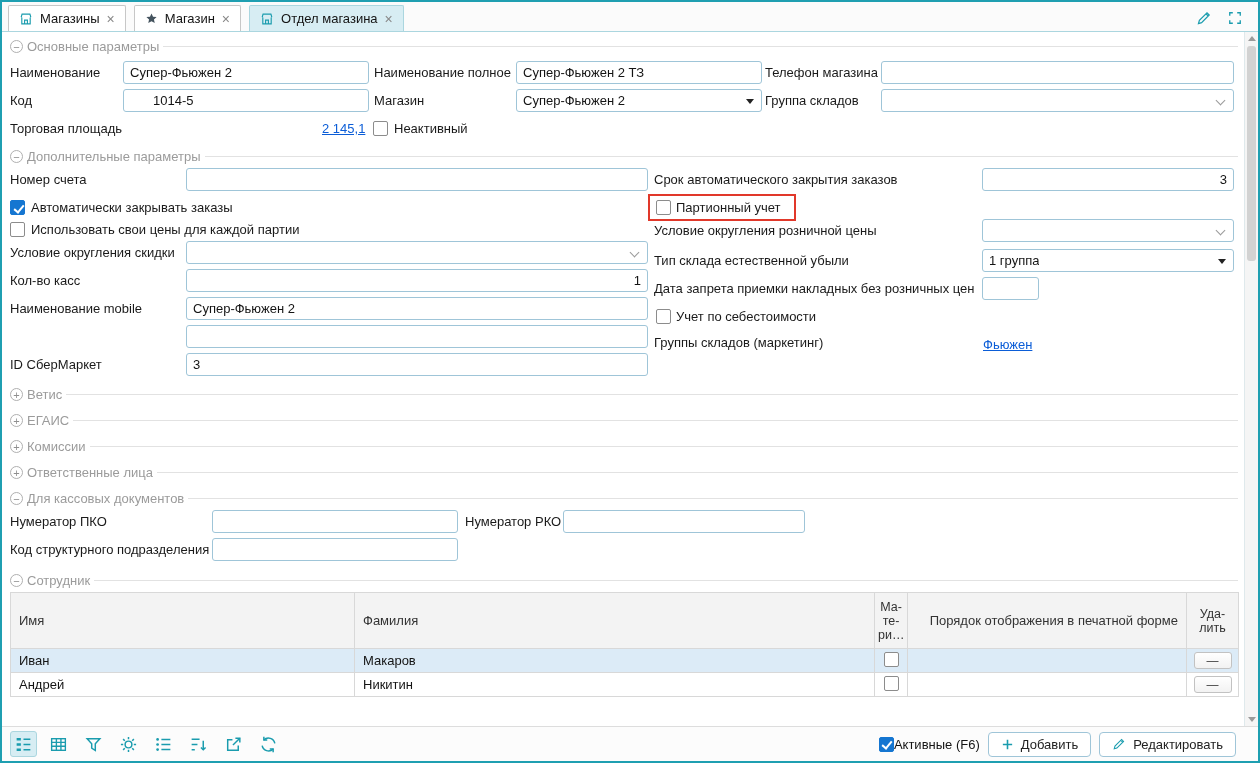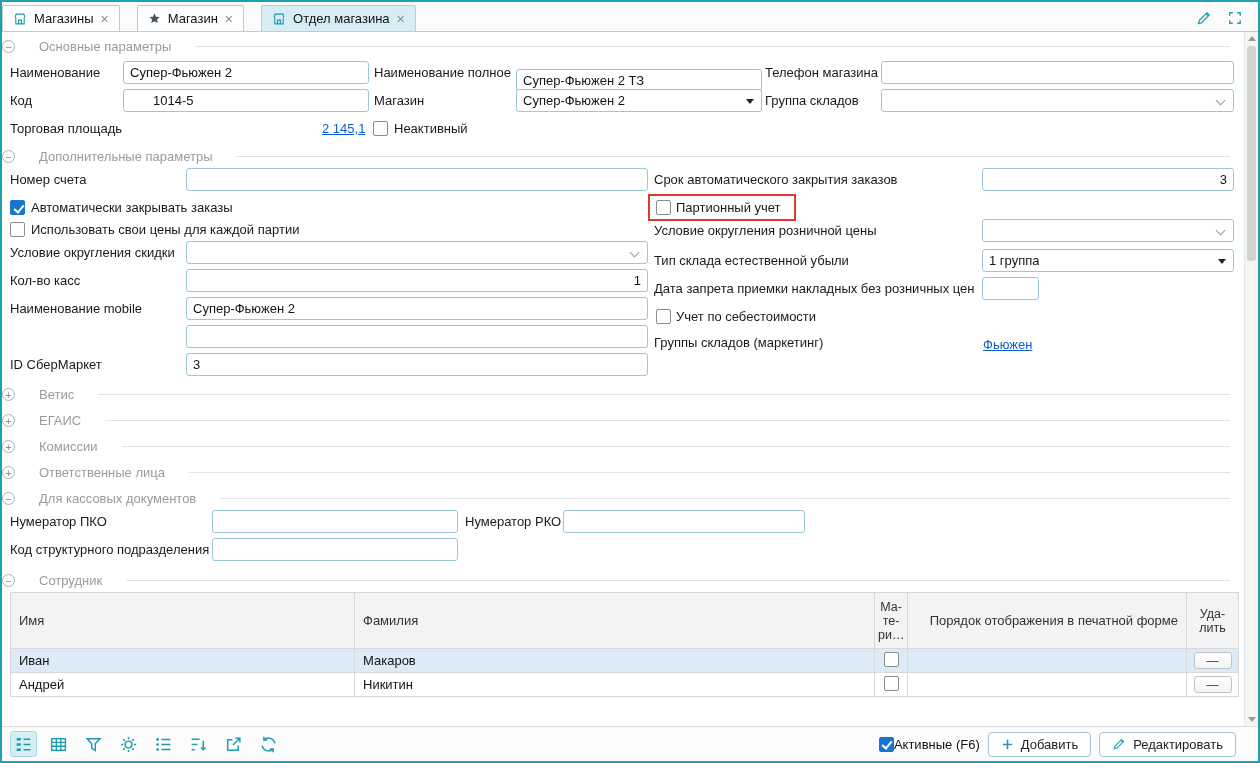--- a/index.html
+++ b/index.html
@@ -1,21 +1,21 @@
 <!DOCTYPE html>
 <html><head>
 <meta charset="utf-8">
 <style>
 *{margin:0;padding:0;box-sizing:border-box}
 html,body{width:1260px;height:763px}
 body{font-family:"Liberation Sans",sans-serif;font-size:13px;color:#141414;background:#e9e9e9}
 .window{position:relative;width:1260px;height:763px;border:2px solid #1f9fb1;background:#fff;overflow:hidden}
 
 
-.tabbar{position:absolute;left:0;top:0;width:100%;height:30px;background:#fbfbfb;border-bottom:1px solid #abd6df;display:flex;align-items:stretch;padding:3px 6px 0 0;gap:17px}
+.tabbar{position:absolute;left:0;top:0;width:100%;height:30px;background:#fbfbfb;border-bottom:1px solid #abd6df;display:flex;align-items:stretch;padding:3px 6px 0 6px;gap:8px}
 .tab{display:flex;align-items:center;gap:7px;padding:0 10px;border:1px solid #c7c7c7;border-bottom:none;background:#fff;border-radius:2px 2px 0 0;cursor:default}
 .tab.active{background:#d7edf3;border-color:#abd6df}
 .tab-close{color:#888;font-size:14px;line-height:1;cursor:pointer}
 .tab-close::before{content:"×"}
 .win-actions{margin-left:auto;display:flex;align-items:center;gap:16px;padding-right:10px}
 .win-actions span{display:flex}
 
 
 .content{position:absolute;left:0;top:30px;right:14px;bottom:35px;background:#fff;overflow:hidden}
 .lbl{position:absolute;height:23px;line-height:23px;white-space:nowrap;color:#1a1a1a}
@@ -23,21 +23,21 @@
 .inp.num{text-align:right}
 .sel{position:absolute;height:23px;border:1px solid #9fc5d8;border-radius:3px;background:#fff;display:flex;align-items:center;padding:0 20px 0 6px;cursor:default}
 .sel .val{overflow:hidden;white-space:nowrap}
 .chev-b{position:absolute;right:7px;top:9px;width:0;height:0;border-left:4px solid transparent;border-right:4px solid transparent;border-top:5px solid #222}
 .chev-g{position:absolute;right:9px;top:7px;width:7px;height:7px;border-right:1.5px solid #9a9a9a;border-bottom:1.5px solid #9a9a9a;transform:rotate(45deg)}
 .lnk{position:absolute;height:23px;line-height:23px;color:#0b5dd7;text-decoration:underline;cursor:pointer;white-space:nowrap}
 .cbx{width:15px;height:15px;border:1px solid #8c8c8c;border-radius:2px;background:#fff;display:inline-block;position:absolute}
 .cbx.rel{position:relative}
 .cbx.checked{background:#1576d1;border-color:#1576d1}
 .cbx.checked::after{content:"";position:absolute;left:4.5px;top:1.5px;width:4px;height:8px;border:solid #fff;border-width:0 2px 2px 0;transform:rotate(40deg)}
-.sect{position:absolute;left:0;width:1228px;height:17px;display:flex;align-items:center;gap:24px;color:#9b9b9b;cursor:default}
+.sect{position:absolute;left:8px;width:1228px;height:17px;display:flex;align-items:center;gap:4px;color:#9b9b9b;cursor:default}
 .sect .pm{flex:0 0 auto;width:13px;height:13px;border:1px solid #b0b0b0;border-radius:50%;position:relative}
 .sect .pm::before{position:absolute;left:50%;top:50%;transform:translate(-50%,-54%);font-size:11px;color:#8f8f8f}
 .sect .pm.minus::before{content:"−"}
 .sect .pm.plus::before{content:"+"}
 .sect .line{flex:1;border-top:1px solid #e2e2e2}
 .red-box{position:absolute;border:2px solid #e1382a;pointer-events:none}
 
 
 .emp-table{position:absolute;left:8px;top:560px;width:1228px;border-collapse:collapse;table-layout:fixed;background:#fff}
 .emp-table th,.emp-table td{border:1px solid #d8d8d8;font-weight:normal;padding:0 8px;overflow:hidden}
@@ -114,21 +114,21 @@
 
     <div class="sect" style="top:6px">
       <span class="pm minus"></span>
       <span>Основные параметры</span>
       <span class="line"></span>
     </div>
 
     <span class="lbl" style="left:8px;top:29px">Наименование</span>
     <input class="inp" style="left: 121px; top: 29px; width: 246px;" value="Супер-Фьюжен 2">
     <span class="lbl" style="left:372px;top:29px">Наименование полное</span>
-    <input class="inp" style="left: 514px; top: 29px; width: 246px; margin-top: 8px;" value="Супер-Фьюжен 2 ТЗ">
+    <input class="inp" style="left: 514px; top: 29px; width: 246px;" value="Супер-Фьюжен 2 ТЗ">
     <span class="lbl" style="left:763px;top:29px">Телефон магазина</span>
     <input class="inp" style="left: 879px; top: 29px; width: 353px;" value="">
 
     <span class="lbl" style="left:8px;top:57px">Код</span>
     <input class="inp" style="left: 121px; top: 57px; width: 246px; padding-left: 29px;" value="1014-5">
     <span class="lbl" style="left:372px;top:57px">Магазин</span>
     <div class="sel" style="left:514px;top:57px;width:246px">
       <span class="val">Супер-Фьюжен 2</span>
       <span class="chev-b"></span>
     </div>

